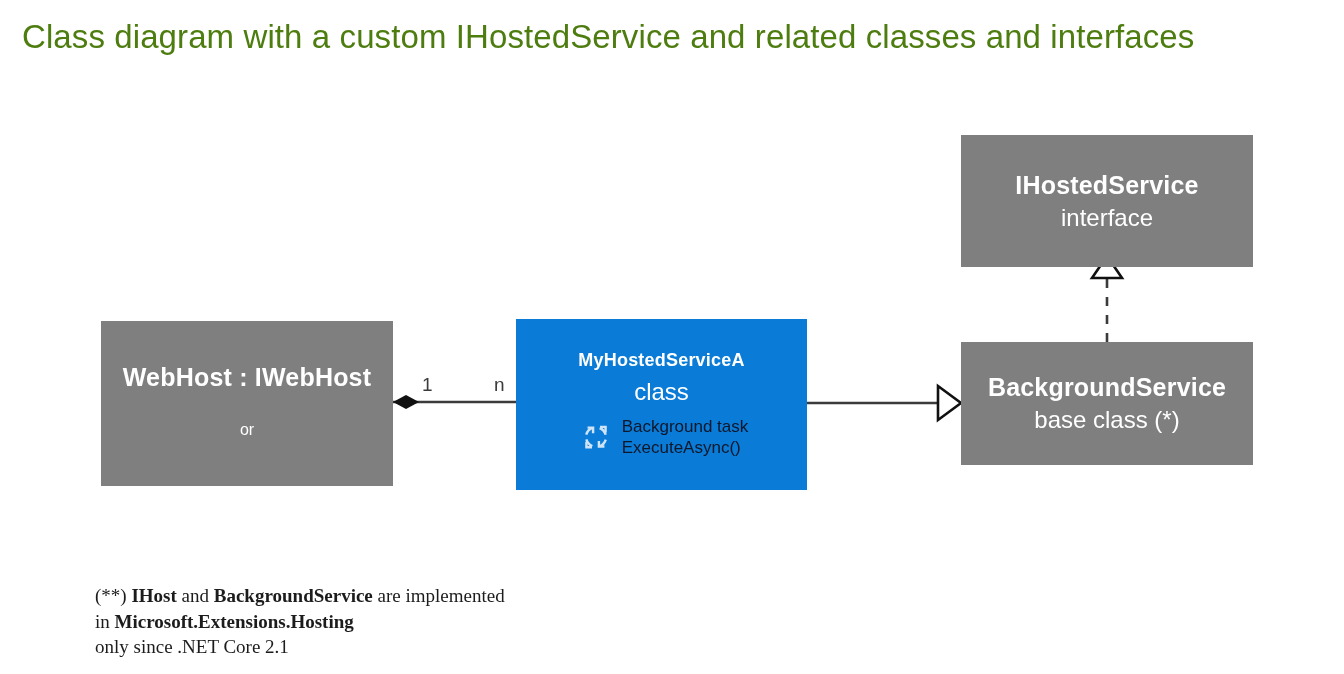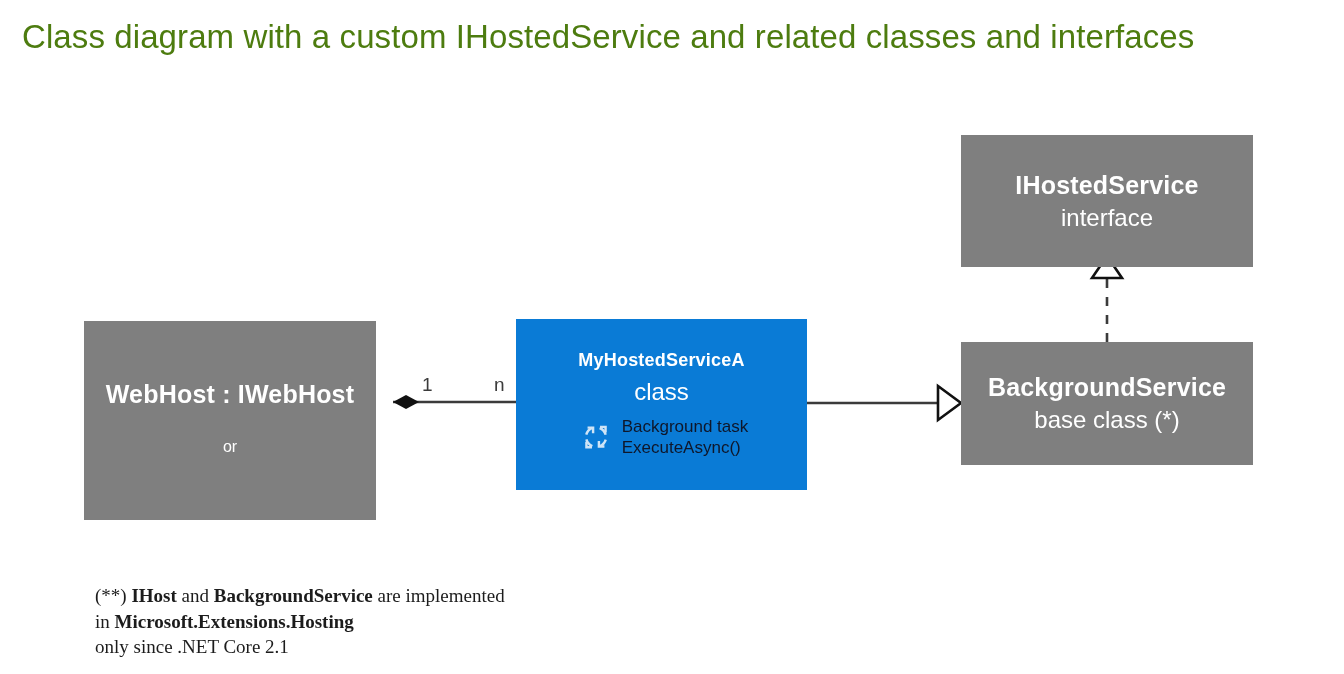--- a/index.html
+++ b/index.html
@@ -57,24 +57,24 @@
     white-space: nowrap;
   }
   .node-sub {
     font-weight: 400;
     white-space: nowrap;
   }
   .node-title .thin { font-weight: 400; }
 
   
   #node-webhost {
-    left: 84px;
+    left: 101px;
     top: 321px;
     width: 292px;
-    height: 199px;
+    height: 165px;
     gap: 20px;
   }
   #node-webhost .node-title { font-size: 25px; line-height: 33px; }
   #node-webhost .node-sub   { font-size: 16px; line-height: 32px; text-align: right; }
 
   
   #node-myhostedservice {
     left: 516px;
     top: 319px;
     width: 291px;

